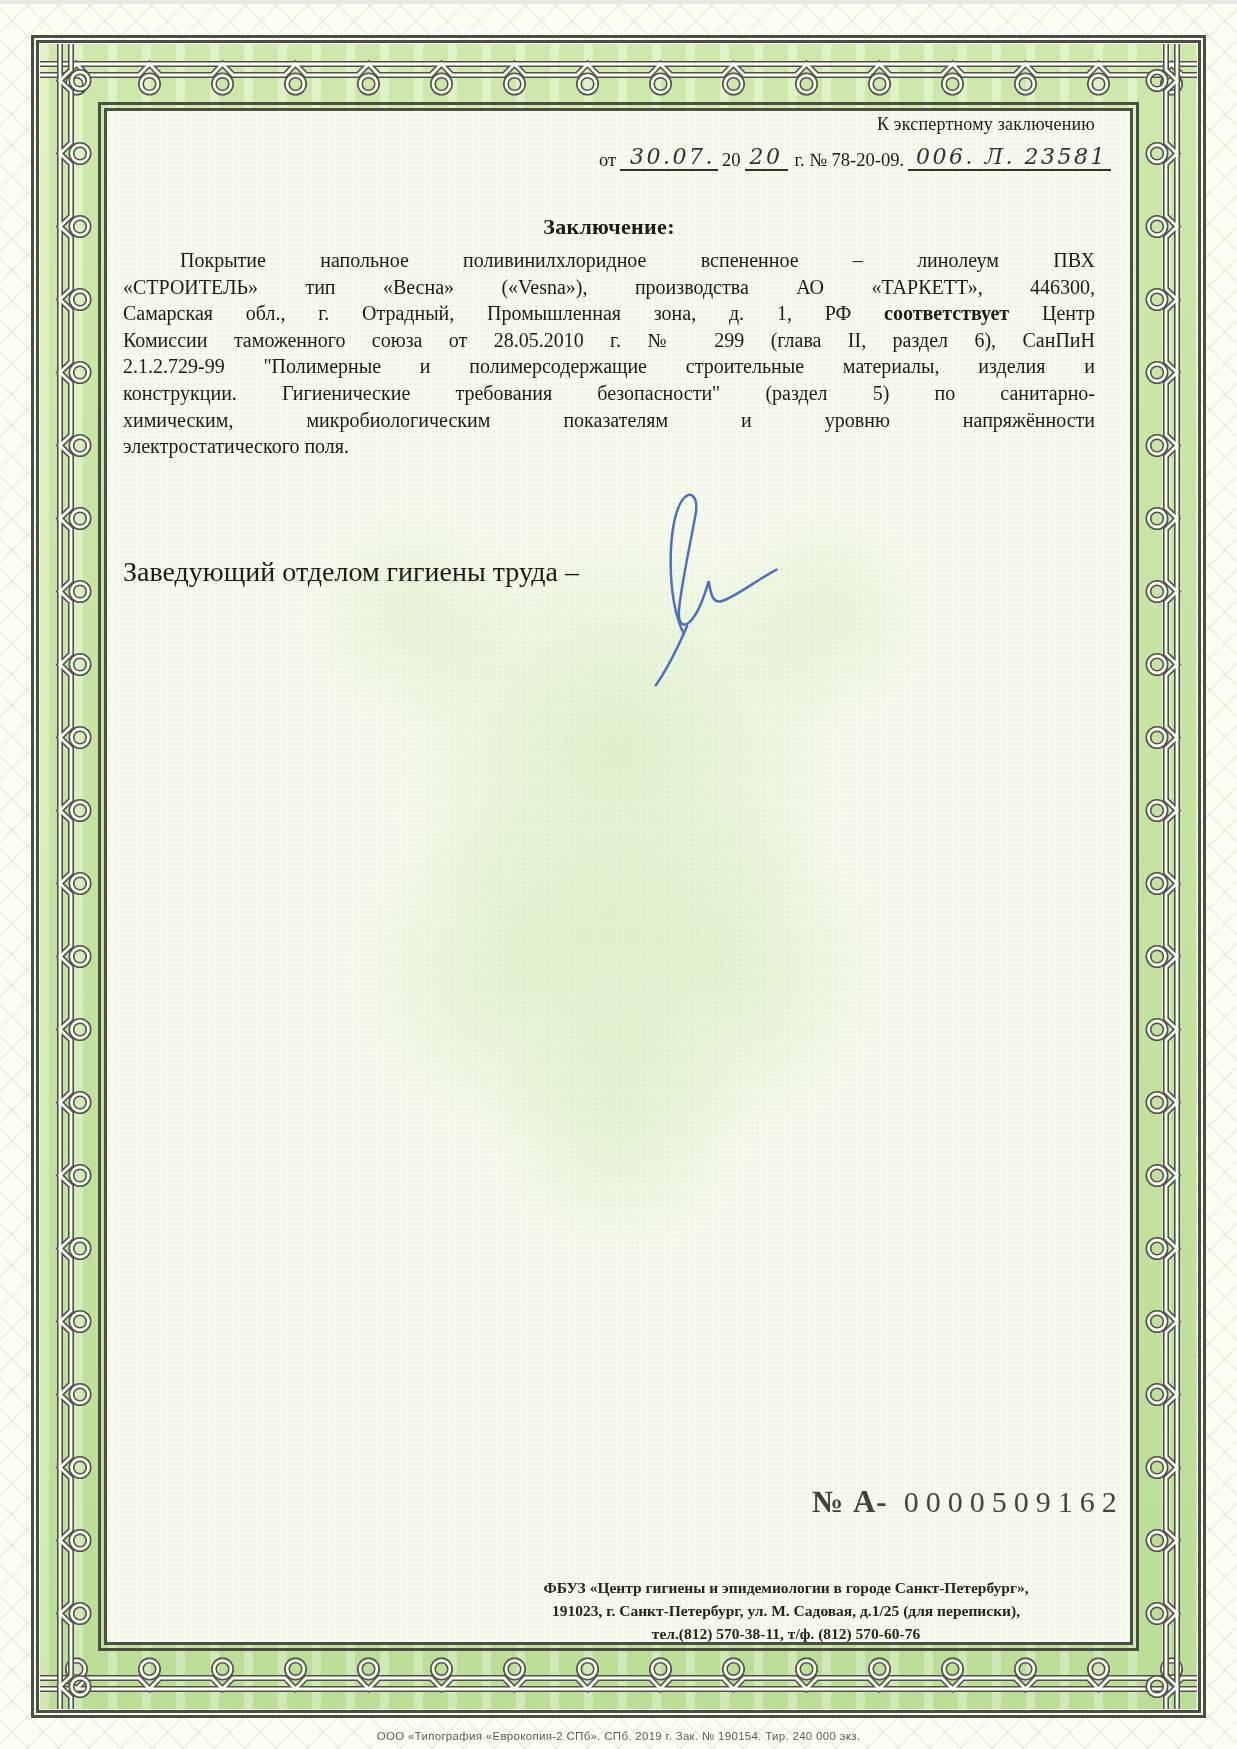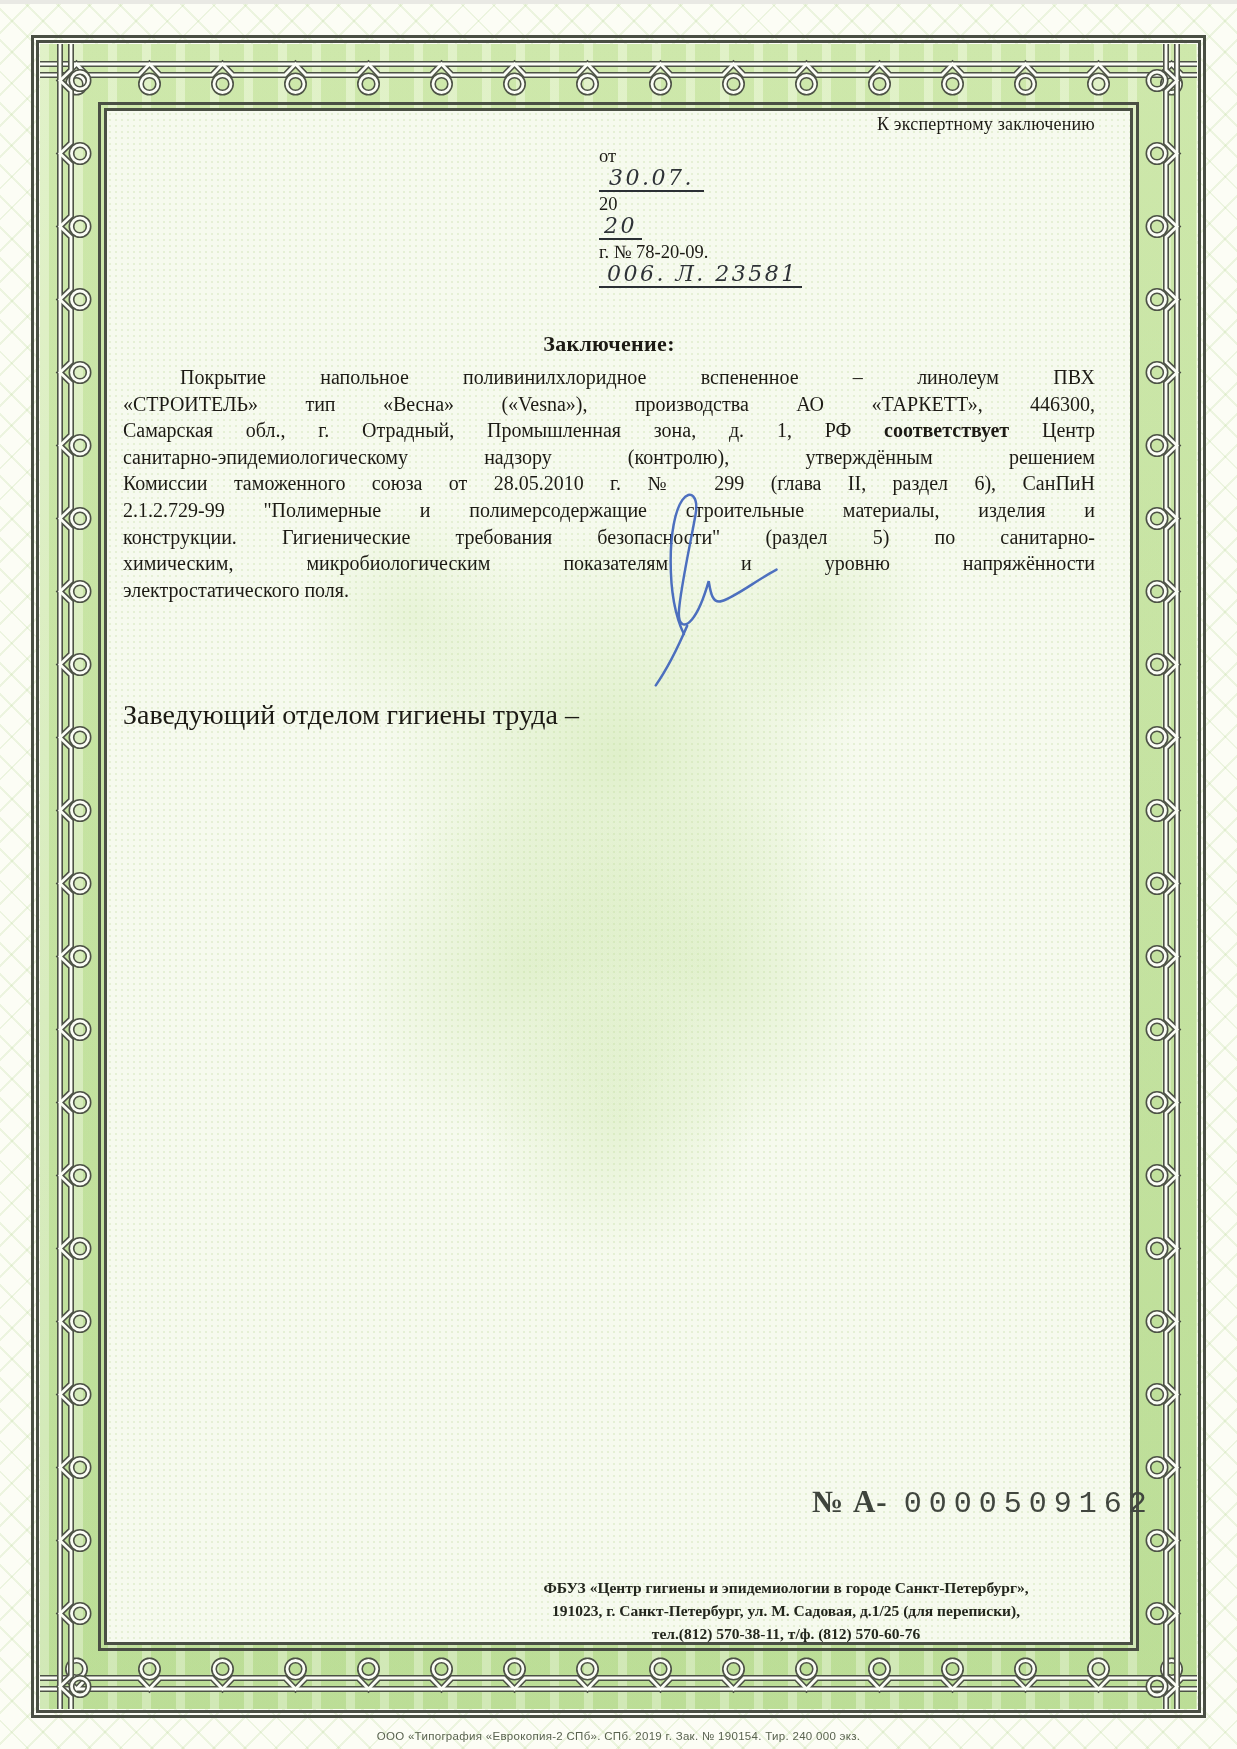--- a/index.html
+++ b/index.html
@@ -33,39 +33,39 @@
       radial-gradient(circle 250px at 41% 56%, rgba(190,224,150,.36), transparent 72%),
       radial-gradient(circle 250px at 59% 56%, rgba(190,224,150,.36), transparent 72%),
       radial-gradient(circle 190px at 50% 66%, rgba(190,224,150,.30), transparent 72%),
       radial-gradient(circle 160px at 30% 33%, rgba(190,224,150,.25), transparent 72%),
       radial-gradient(circle 160px at 70% 33%, rgba(190,224,150,.25), transparent 72%),
       radial-gradient(rgba(160,200,115,.20) 1px, transparent 1.3px);
     background-size:auto,auto,auto,auto,auto,auto,6px 6px;
   }
   .content{position:absolute;left:123px;right:142px;top:110px;}
   .header-note{text-align:right;font-size:18px;letter-spacing:.2px;}
-  .date-line{display:flex;align-items:baseline;margin-top:11px;margin-left:472px;font-size:18.5px;white-space:nowrap;flex-direction:column;}
+  .date-line{display:flex;align-items:baseline;margin-top:11px;margin-left:472px;font-size:18.5px;white-space:nowrap;}
   .hw{font-family:"DejaVu Serif",serif;font-style:italic;font-size:22px;letter-spacing:2.5px;color:#2e3237;position:relative;top:-2px;}
   .u{border-bottom:2px solid #2b2f34;}
   .date-line .d{padding:0 10px;min-width:78px;text-align:center;}
   .date-line .y{padding:0 5px;margin-right:3px;}
   .date-line .n{flex:1;padding:0 4px 0 8px;}
   .date-line .lbl{margin:0 4px;}
   .title{text-align:center;font-weight:bold;font-size:22px;margin-top:41px;letter-spacing:.3px;}
   .paragraph{margin-top:7px;}
   .par-line{font-size:20px;line-height:26.6px;text-align:justify;text-align-last:justify;}
   .par-line.first{padding-left:57px;}
   .par-line.last{text-align-last:left;}
   .par-line b{font-weight:bold;}
   .sig-block{margin-top:96px;font-size:28px;}
   .sig-row2{display:flex;justify-content:space-between;margin-top:8px;}
   .signature-svg{position:absolute;left:612px;top:468px;}
   .cert-number{position:absolute;left:812px;top:1480px;display:flex;align-items:baseline;}
   .cert-prefix{font-family:"Liberation Serif",serif;font-weight:bold;font-size:31px;color:#3e443c;letter-spacing:1px;}
-  .cert-digits{font-family:Liberation Mono, monospace;font-size:30px;color:#41463f;letter-spacing:7px;margin-left:16px;}
+  .cert-digits{font-family:Liberation Serif, serif;font-size:30px;color:#41463f;letter-spacing:7px;margin-left:16px;}
   .org-block{position:absolute;left:496px;width:580px;top:1572px;text-align:center;font-weight:bold;font-size:15.5px;line-height:23px;color:#23261d;}
   .print-credit{position:absolute;left:0;right:0;bottom:11px;text-align:center;font-family:"Liberation Sans","DejaVu Sans",sans-serif;font-size:11.5px;color:#59624f;letter-spacing:.3px;}
 </style>
 </head>
 <body>
 
 <div class="sheet">
 
   <div class="band"></div>
 
@@ -157,21 +157,20 @@
       <span class="lbl">г. № 78-20-09.</span>
       <span class="hw u n">006. Л. 23581</span>
     </div>
 
     <div class="title">Заключение:</div>
 
     <div class="paragraph">
       <div class="par-line first">Покрытие напольное поливинилхлоридное вспененное – линолеум ПВХ</div>
       <div class="par-line">«СТРОИТЕЛЬ» тип «Весна» («Vesna»), производства АО «ТАРКЕТТ», 446300,</div>
       <div class="par-line"><span>Самарская обл., г. Отрадный, Промышленная зона, д. 1, РФ </span><b>соответствует</b><span> Центр</span></div>
-      <div class="par-line">санитарно-эпидемиологическому надзору (контролю), утверждённым решением</div>
       <div class="par-line">Комиссии таможенного союза от 28.05.2010 г. № 299 (глава II, раздел 6), СанПиН</div>
       <div class="par-line">2.1.2.729-99 "Полимерные и полимерсодержащие строительные материалы, изделия и</div>
       <div class="par-line">конструкции. Гигиенические требования безопасности" (раздел 5) по санитарно-</div>
       <div class="par-line">химическим, микробиологическим показателям и уровню напряжённости</div>
       <div class="par-line last">электростатического поля.</div>
     </div>
 
     <div class="sig-block">
       <div>Заведующий отделом гигиены труда –</div>
     </div>

